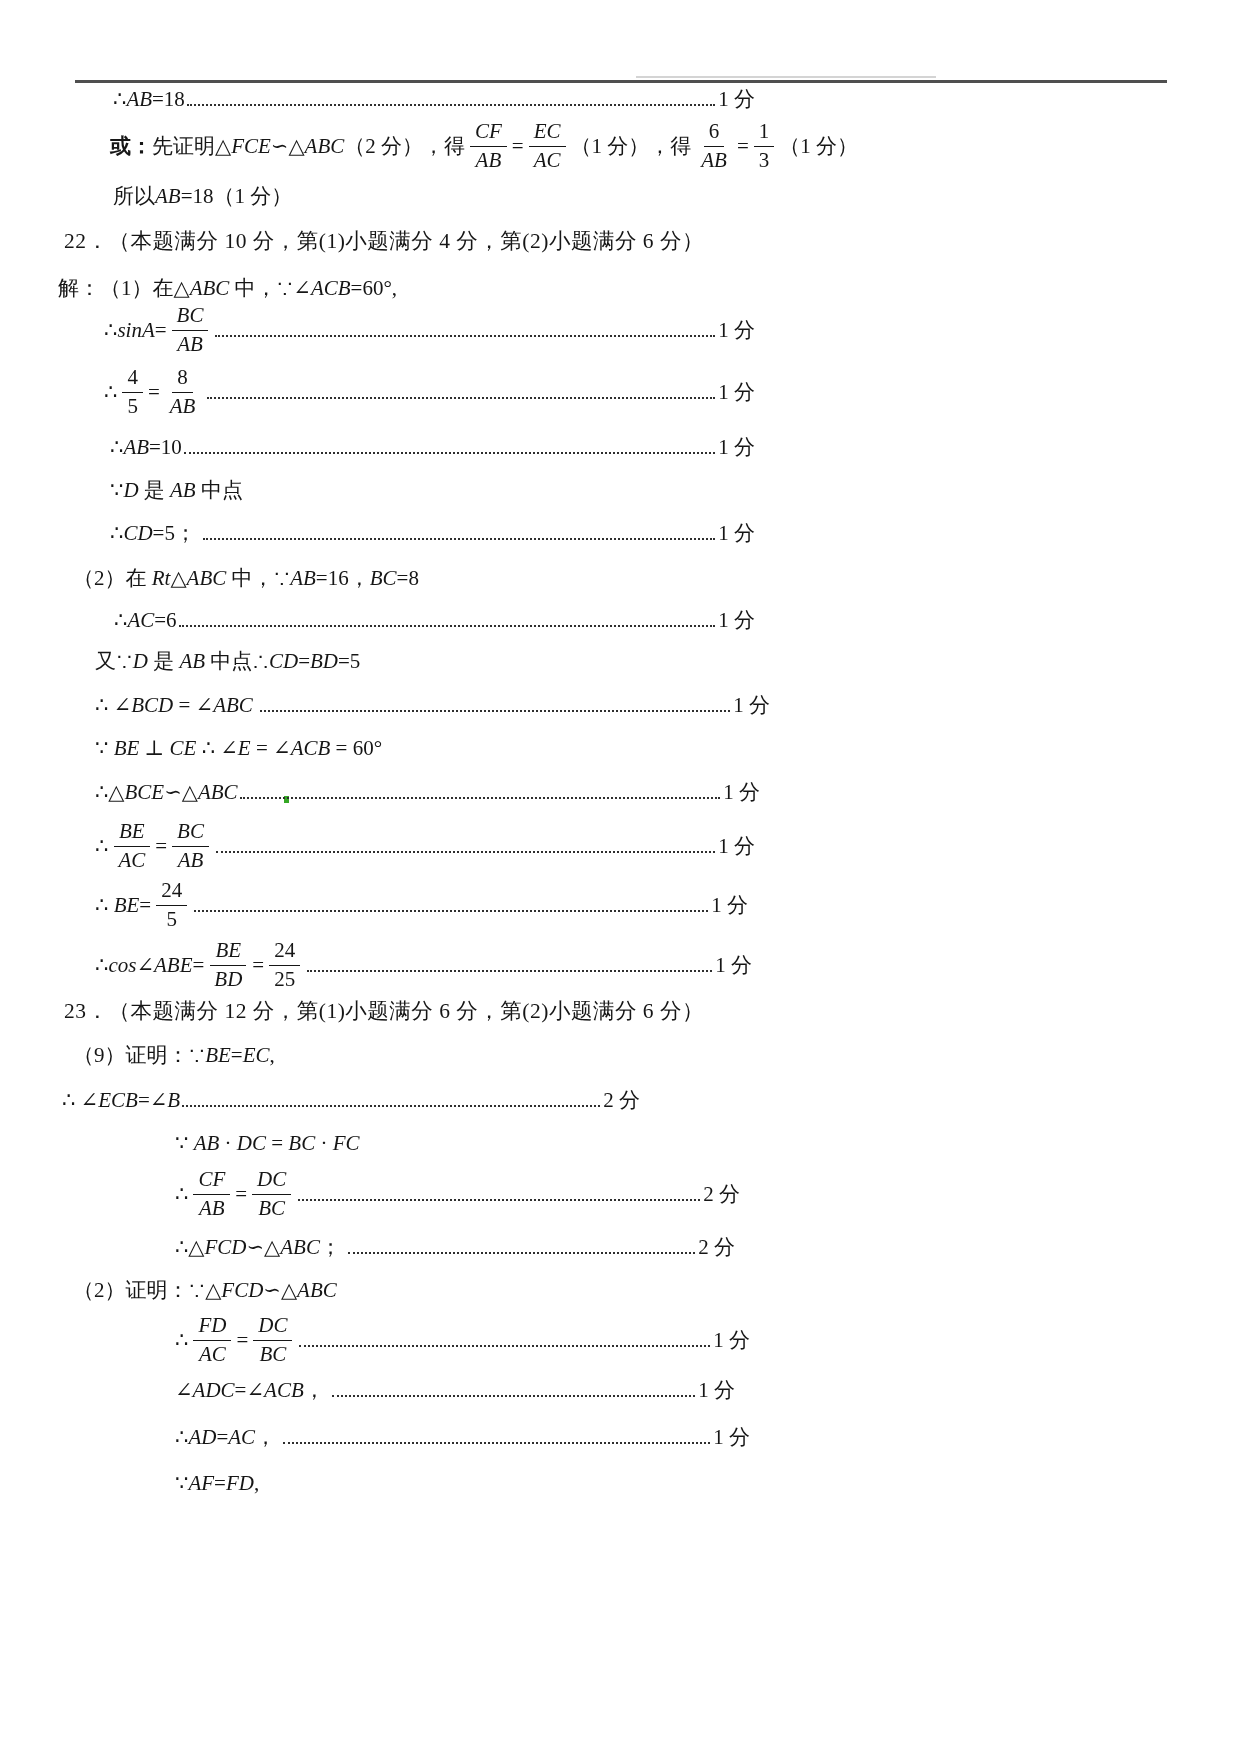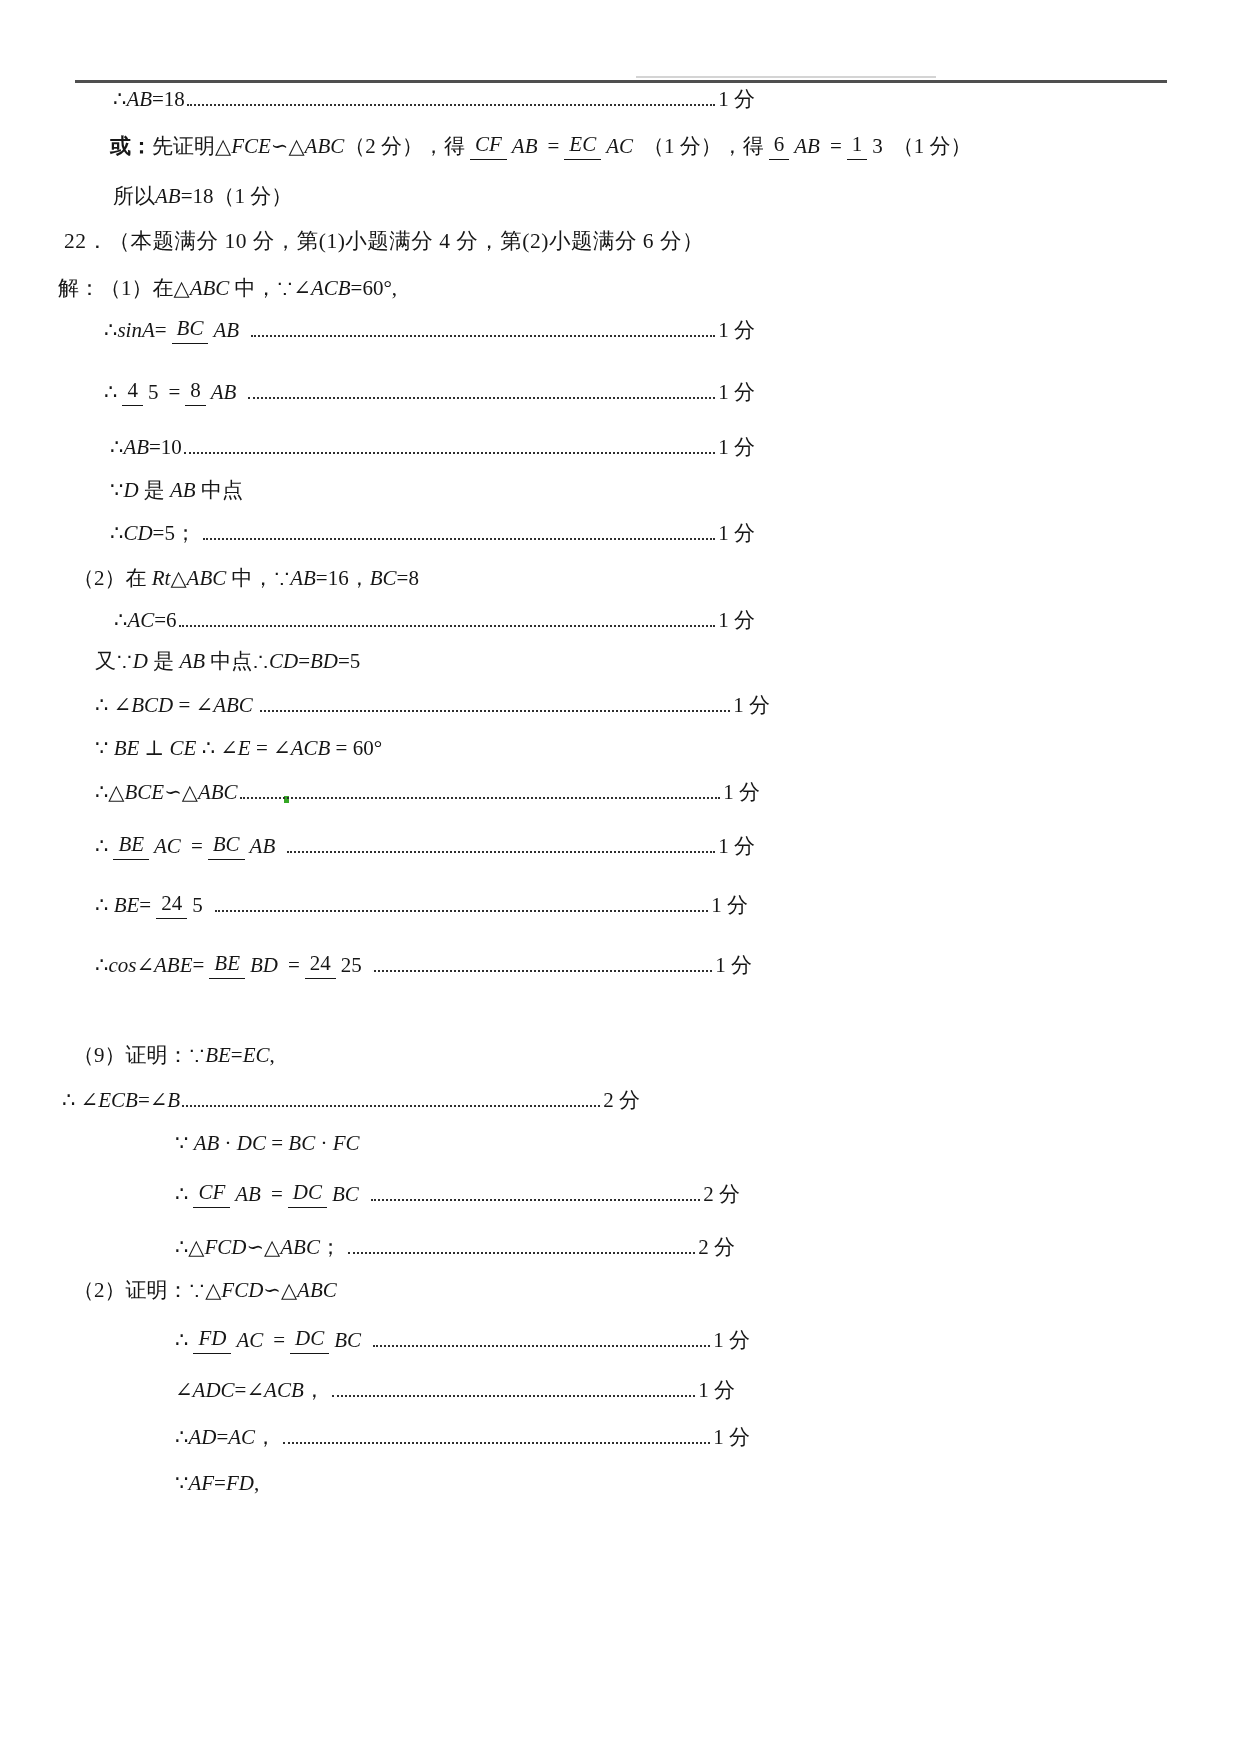--- a/index.html
+++ b/index.html
@@ -15,21 +15,21 @@
   .line > span{flex:0 0 auto;}
   .seg{white-space:pre;}
   .it{font-style:italic;}
   .b{font-weight:bold;}
   .leader{
     flex:1 1 auto !important;height:0;min-width:12px;
     border-bottom:2px dotted #2e2e2e;
     transform:translateY(6px);margin:0 3px 0 2px;
   }
   .frac{
-    display:inline-flex;flex-direction:row;align-items:center;
+    display:inline-flex;flex-direction:column;align-items:center;
     line-height:1.2;margin:0 5px;text-align:right;
   }
   .frac .num{padding:0 5px 1px;border-bottom:1.5px solid #161616;}
   .frac .den{padding:1px 5px 0;}
   .heading{position:absolute;font-weight:normal;font-size:21.5px;letter-spacing:0.5px;white-space:pre;}
 </style>
 </head>
 <body>
 
 <div class="page">
@@ -51,20 +51,21 @@
   <div class="line" style="top:605px;left:114px;width:641px;height:30px"><span class="seg">∴</span><span class="seg it">AC</span><span class="seg">=6</span><span class="leader"></span><span class="seg score">1 分</span></div>
   <div class="line" style="top:646px;left:95px;height:30px"><span class="seg">又∵</span><span class="seg it">D</span><span class="seg"> 是 </span><span class="seg it">AB</span><span class="seg"> 中点∴</span><span class="seg it">CD</span><span class="seg">=</span><span class="seg it">BD</span><span class="seg">=5</span></div>
   <div class="line" style="top:690px;left:95px;width:675px;height:30px"><span class="seg">∴ ∠</span><span class="seg it">BCD</span><span class="seg"> = ∠</span><span class="seg it">ABC</span><span class="seg"> </span><span class="leader"></span><span class="seg score">1 分</span></div>
   <div class="green-mark"></div>
   <div class="line" style="top:733px;left:95px;height:30px"><span class="seg">∵ </span><span class="seg it">BE</span><span class="seg"> ⊥ </span><span class="seg it">CE</span><span class="seg"> ∴ ∠</span><span class="seg it">E</span><span class="seg"> = ∠</span><span class="seg it">ACB</span><span class="seg"> = 60°</span></div>
   <div class="line" style="top:777px;left:95px;width:665px;height:30px"><span class="seg">∴△</span><span class="seg it">BCE</span><span class="seg">∽△</span><span class="seg it">ABC</span><span class="leader"></span><span class="seg score">1 分</span></div>
   <div class="line" style="top:812px;left:95px;width:660px;height:68px"><span class="seg">∴</span><span class="frac"><span class="num it">BE</span><span class="den it">AC</span></span><span class="seg">=</span><span class="frac"><span class="num it">BC</span><span class="den it">AB</span></span><span class="leader"></span><span class="seg score">1 分</span></div>
   <div class="line" style="top:871px;left:95px;width:653px;height:68px"><span class="seg">∴ </span><span class="seg it">BE</span><span class="seg">=</span><span class="frac"><span class="num">24</span><span class="den">5</span></span><span class="leader"></span><span class="seg score">1 分</span></div>
   <div class="line" style="top:931px;left:95px;width:657px;height:68px"><span class="seg">∴</span><span class="seg it">cos</span><span class="seg">∠</span><span class="seg it">ABE</span><span class="seg">=</span><span class="frac"><span class="num it">BE</span><span class="den it">BD</span></span><span class="seg">=</span><span class="frac"><span class="num">24</span><span class="den">25</span></span><span class="leader"></span><span class="seg score">1 分</span></div>
 
+  <div class="heading" style="top:996px;left:64px">23．（本题满分 12 分，第(1)小题满分 6 分，第(2)小题满分 6 分）</div>
   <div class="line" style="top:1040px;left:73px;height:30px"><span class="seg">（9）证明：∵</span><span class="seg it">BE</span><span class="seg">=</span><span class="seg it">EC</span><span class="seg">,</span></div>
   <div class="line" style="top:1085px;left:62px;width:578px;height:30px"><span class="seg">∴ ∠</span><span class="seg it">ECB</span><span class="seg">=∠</span><span class="seg it">B</span><span class="leader"></span><span class="seg score">2 分</span></div>
   <div class="line" style="top:1128px;left:175px;height:30px"><span class="seg">∵ </span><span class="seg it">AB</span><span class="seg"> · </span><span class="seg it">DC</span><span class="seg"> = </span><span class="seg it">BC</span><span class="seg"> · </span><span class="seg it">FC</span></div>
   <div class="line" style="top:1160px;left:175px;width:565px;height:68px"><span class="seg">∴</span><span class="frac"><span class="num it">CF</span><span class="den it">AB</span></span><span class="seg">=</span><span class="frac"><span class="num it">DC</span><span class="den it">BC</span></span><span class="leader"></span><span class="seg score">2 分</span></div>
   <div class="line" style="top:1232px;left:175px;width:560px;height:30px"><span class="seg">∴△</span><span class="seg it">FCD</span><span class="seg">∽△</span><span class="seg it">ABC</span><span class="seg">； </span><span class="leader"></span><span class="seg score">2 分</span></div>
   <div class="line" style="top:1275px;left:73px;height:30px"><span class="seg">（2）证明：∵△</span><span class="seg it">FCD</span><span class="seg">∽△</span><span class="seg it">ABC</span></div>
   <div class="line" style="top:1306px;left:175px;width:575px;height:68px"><span class="seg">∴</span><span class="frac"><span class="num it">FD</span><span class="den it">AC</span></span><span class="seg">=</span><span class="frac"><span class="num it">DC</span><span class="den it">BC</span></span><span class="leader"></span><span class="seg score">1 分</span></div>
   <div class="line" style="top:1375px;left:175px;width:560px;height:30px"><span class="seg">∠</span><span class="seg it">ADC</span><span class="seg">=∠</span><span class="seg it">ACB</span><span class="seg">， </span><span class="leader"></span><span class="seg score">1 分</span></div>
   <div class="line" style="top:1422px;left:175px;width:575px;height:30px"><span class="seg">∴</span><span class="seg it">AD</span><span class="seg">=</span><span class="seg it">AC</span><span class="seg">， </span><span class="leader"></span><span class="seg score">1 分</span></div>
   <div class="line" style="top:1468px;left:175px;height:30px"><span class="seg">∵</span><span class="seg it">AF</span><span class="seg">=</span><span class="seg it">FD</span><span class="seg">,</span></div>

